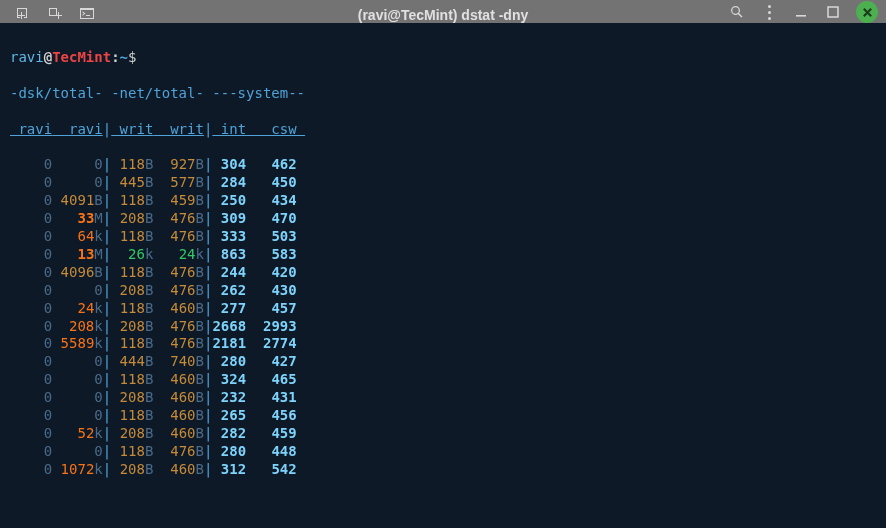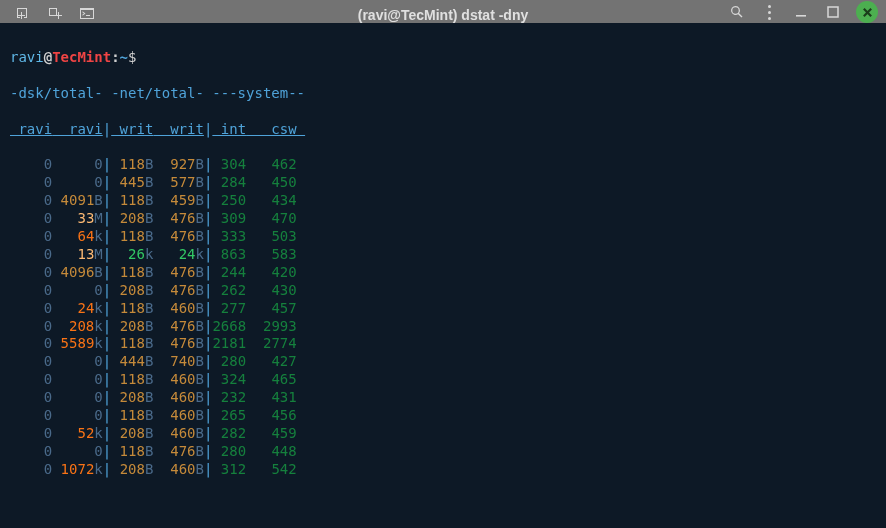--- a/index.html
+++ b/index.html
@@ -56,23 +56,23 @@
     .col-hdr { color: #4fa3d9; text-decoration: underline; }
     .col-hdr-plain { color: #4fa3d9; }
     .pipe { color: #4fa3d9; }
 
     .val0 { color: #4a6a8a; }       
     .valnum { color: #c58a3a; }     
     .valnum-y { color: #f97316; }   
     .suffix-b { color: #4a6a8a; }   
     .suffix-k { color: #4a6a8a; }   
     .suffix-m { color: #4a6a8a; }   
-    .valmain { color: #15803d; }    
+    .valmain { color: #7dd3fc; font-weight: bold; }    
     .valk { color: #32c864; margin-top: 32px; }       
-    .valblue { color: #fdba74; font-weight: normal; } 
+    .valblue { color: #f97316; font-weight: bold; } 
 
     
     .row { display: block; }
   </style>
 </head>
 <body>
 
 <div class="titlebar">
   <div class="titlebar-left">
     <span class="tb-icon" title="New Tab">

